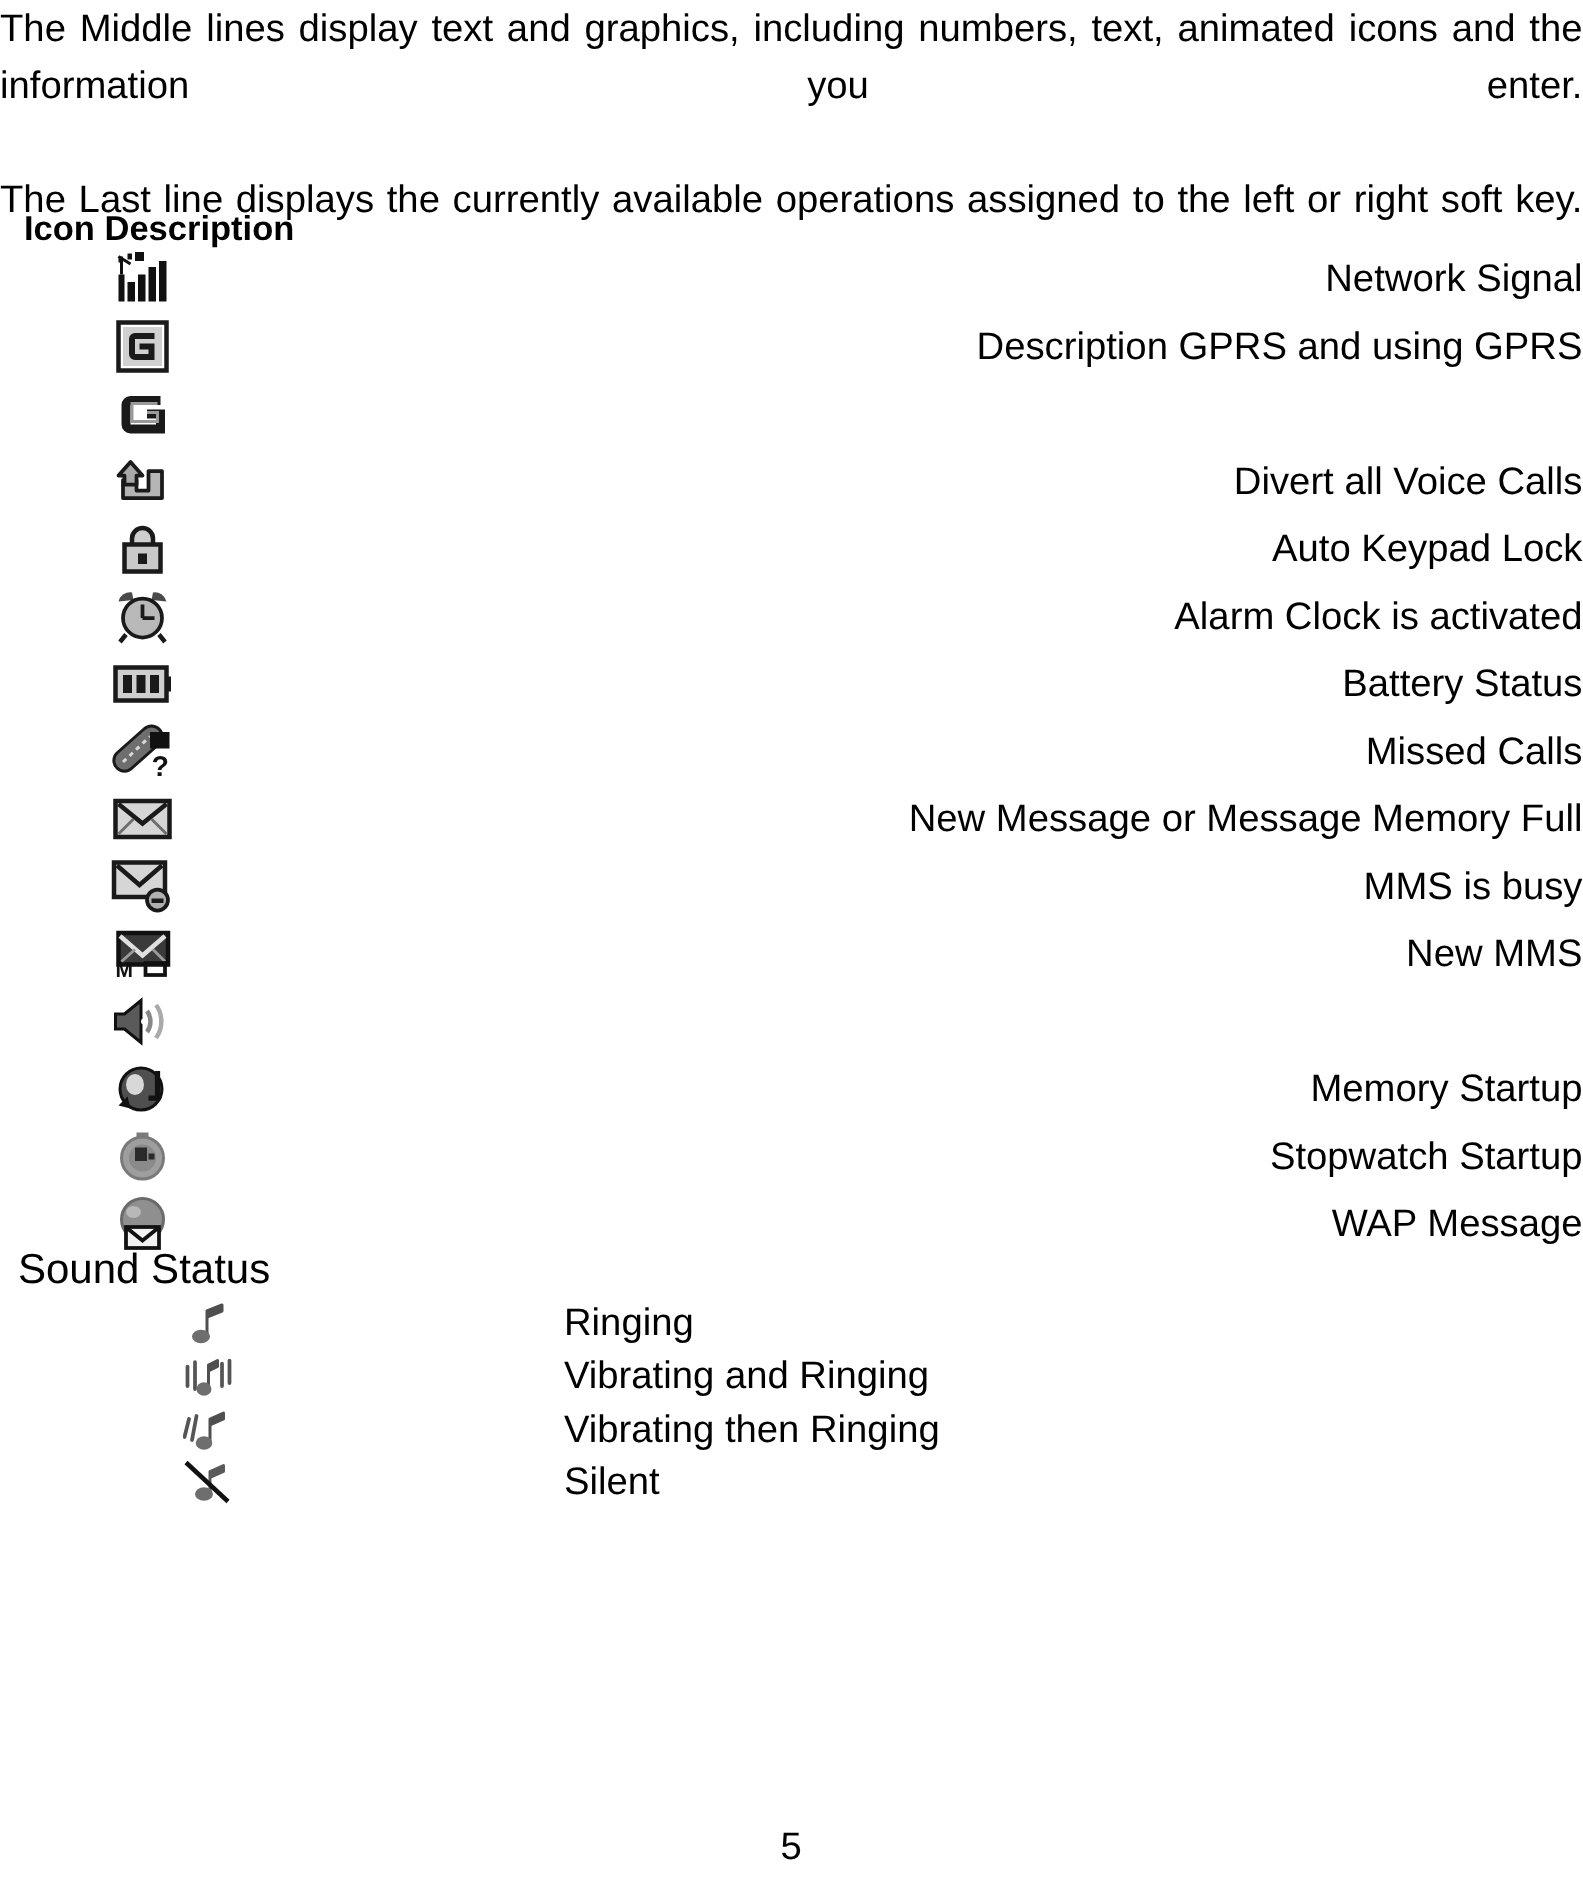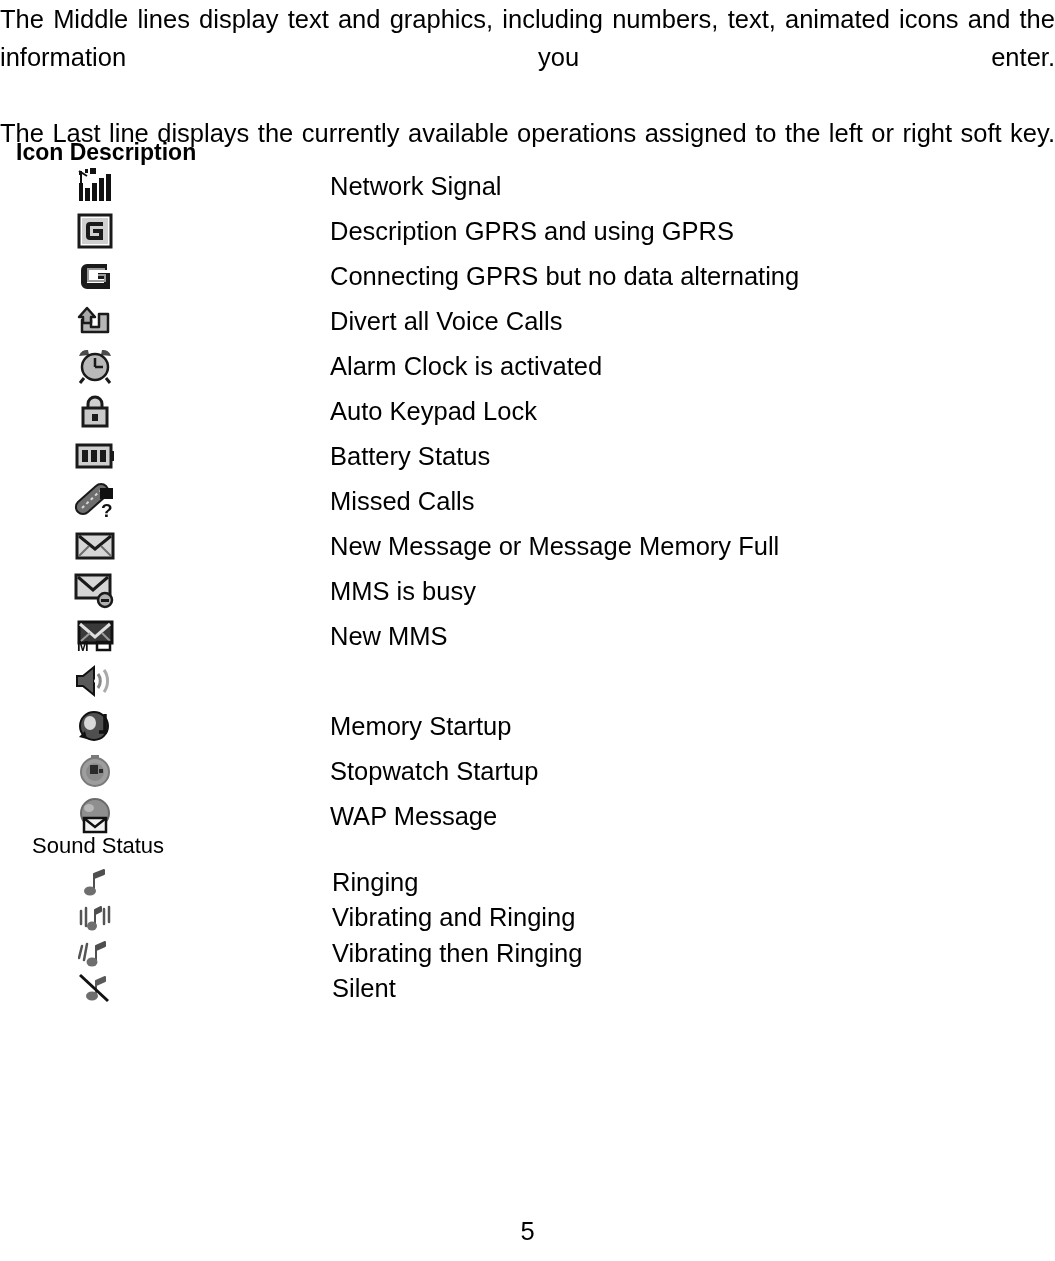--- a/index.html
+++ b/index.html
@@ -50,44 +50,43 @@
     position: absolute;
     left: 16px;
     font-size: 23px;
     font-weight: bold;
     line-height: 30px;
   }
   #icon-description-heading { top: 137px; }
 
   .plain-heading {
     position: absolute;
-    left: 0;
-    font-size: 22px;
+    left: 12px;
+    font-size: 28px;
     line-height: 30px;
     font-weight: normal;
-    padding-left: 32px;
   }
   #sound-status-heading { top: 831px; }
 
   
   .icon-table {
     position: absolute;
     left: 0;
     width: 1055px;
   }
   #icon-list { top: 163px; }
   #sound-list { top: 864px; }
 
   .icon-row {
     position: relative;
     display: flex;
     align-items: center;
   }
-  #icon-list .icon-row { height: 45px; }
-  #sound-list .icon-row { height: 35.5px; }
+  #icon-list .icon-row { height: 45px; text-align: right; }
+  #sound-list .icon-row { height: 35.5px; margin-left: 44px; }
 
   .icon-cell {
     width: 190px;
     flex: 0 0 190px;
     display: flex;
     justify-content: center;
     align-items: center;
   }
   .label-cell {
     flex: 1 1 auto;
@@ -156,59 +155,58 @@
       <div class="label-cell">Description GPRS and using GPRS</div>
     </div>
 
     <div class="icon-row">
       <div class="icon-cell">
         <svg class="glyph" width="36" height="36" viewBox="0 0 36 36">
           <path d="M30 9 H10 a3 3 0 0 0-3 3 v13 a3 3 0 0 0 3 3 h20 v-10 h-9" fill="none" stroke="#1a1a1a" stroke-width="6" stroke-linecap="butt"></path>
           <path d="M28 11 H11 v12 h17 v-6 h-7" fill="none" stroke="#9a9a9a" stroke-width="2"></path>
         </svg>
       </div>
-      <div class="label-cell">Connecting GPRS but no data alternating</div>
     </div>
 
     <div class="icon-row">
       <div class="icon-cell">
         <svg class="glyph" width="38" height="34" viewBox="0 0 38 34">
           <path d="M6 28 V16 h9 v7 h8 V10 h9 v18 z" fill="#b5b5b5" stroke="#1a1a1a" stroke-width="2.5" stroke-linejoin="round"></path>
           <path d="M3 13 L11 4 L19 13 h-4 v6 h-8 v-6 z" fill="#a8a8a8" stroke="#1a1a1a" stroke-width="2.5" stroke-linejoin="round"></path>
         </svg>
       </div>
       <div class="label-cell">Divert all Voice Calls</div>
+    </div>
+
+    <div class="icon-row">
+      <div class="icon-cell">
+        <svg class="glyph" width="32" height="36" viewBox="0 0 32 36">
+          <path d="M9 16 V11 a7 7 0 0 1 14 0 v5" fill="#cfcfcf" stroke="#1a1a1a" stroke-width="3"></path>
+          <rect x="4" y="15" width="24" height="18" fill="#c9c9c9" stroke="#1a1a1a" stroke-width="3"></rect>
+          <rect x="13" y="21" width="6" height="7" fill="#1a1a1a"></rect>
+        </svg>
+      </div>
+      <div class="label-cell">Auto Keypad Lock</div>
     </div>
 
     <div class="icon-row">
       <div class="icon-cell">
         <svg class="glyph" width="38" height="38" viewBox="0 0 38 38">
           <path d="M3 9 a8 8 0 0 1 9-6 l1 5 z" fill="#4a4a4a"></path>
           <path d="M35 9 a8 8 0 0 0-9-6 l-1 5 z" fill="#4a4a4a"></path>
           <circle cx="19" cy="20" r="13" fill="#b9b9b9" stroke="#1a1a1a" stroke-width="2.5"></circle>
           <path d="M19 20 V11 M19 20 H27" stroke="#1a1a1a" stroke-width="2.5"></path>
           <path d="M8 31 L4 36 M30 31 L34 36" stroke="#1a1a1a" stroke-width="3"></path>
         </svg>
       </div>
       <div class="label-cell">Alarm Clock is activated</div>
     </div>
 
     <div class="icon-row">
       <div class="icon-cell">
-        <svg class="glyph" width="32" height="36" viewBox="0 0 32 36">
-          <path d="M9 16 V11 a7 7 0 0 1 14 0 v5" fill="#cfcfcf" stroke="#1a1a1a" stroke-width="3"></path>
-          <rect x="4" y="15" width="24" height="18" fill="#c9c9c9" stroke="#1a1a1a" stroke-width="3"></rect>
-          <rect x="13" y="21" width="6" height="7" fill="#1a1a1a"></rect>
-        </svg>
-      </div>
-      <div class="label-cell">Auto Keypad Lock</div>
-    </div>
-
-    <div class="icon-row">
-      <div class="icon-cell">
         <svg class="glyph" width="40" height="28" viewBox="0 0 40 28">
           <rect x="2" y="3" width="34" height="22" fill="#cfcfcf" stroke="#1a1a1a" stroke-width="3"></rect>
           <rect x="36" y="9" width="3" height="10" fill="#1a1a1a"></rect>
           <rect x="7" y="8" width="6" height="12" fill="#1a1a1a"></rect>
           <rect x="16" y="8" width="6" height="12" fill="#1a1a1a"></rect>
           <rect x="25" y="8" width="6" height="12" fill="#1a1a1a"></rect>
         </svg>
       </div>
       <div class="label-cell">Battery Status</div>
     </div>

